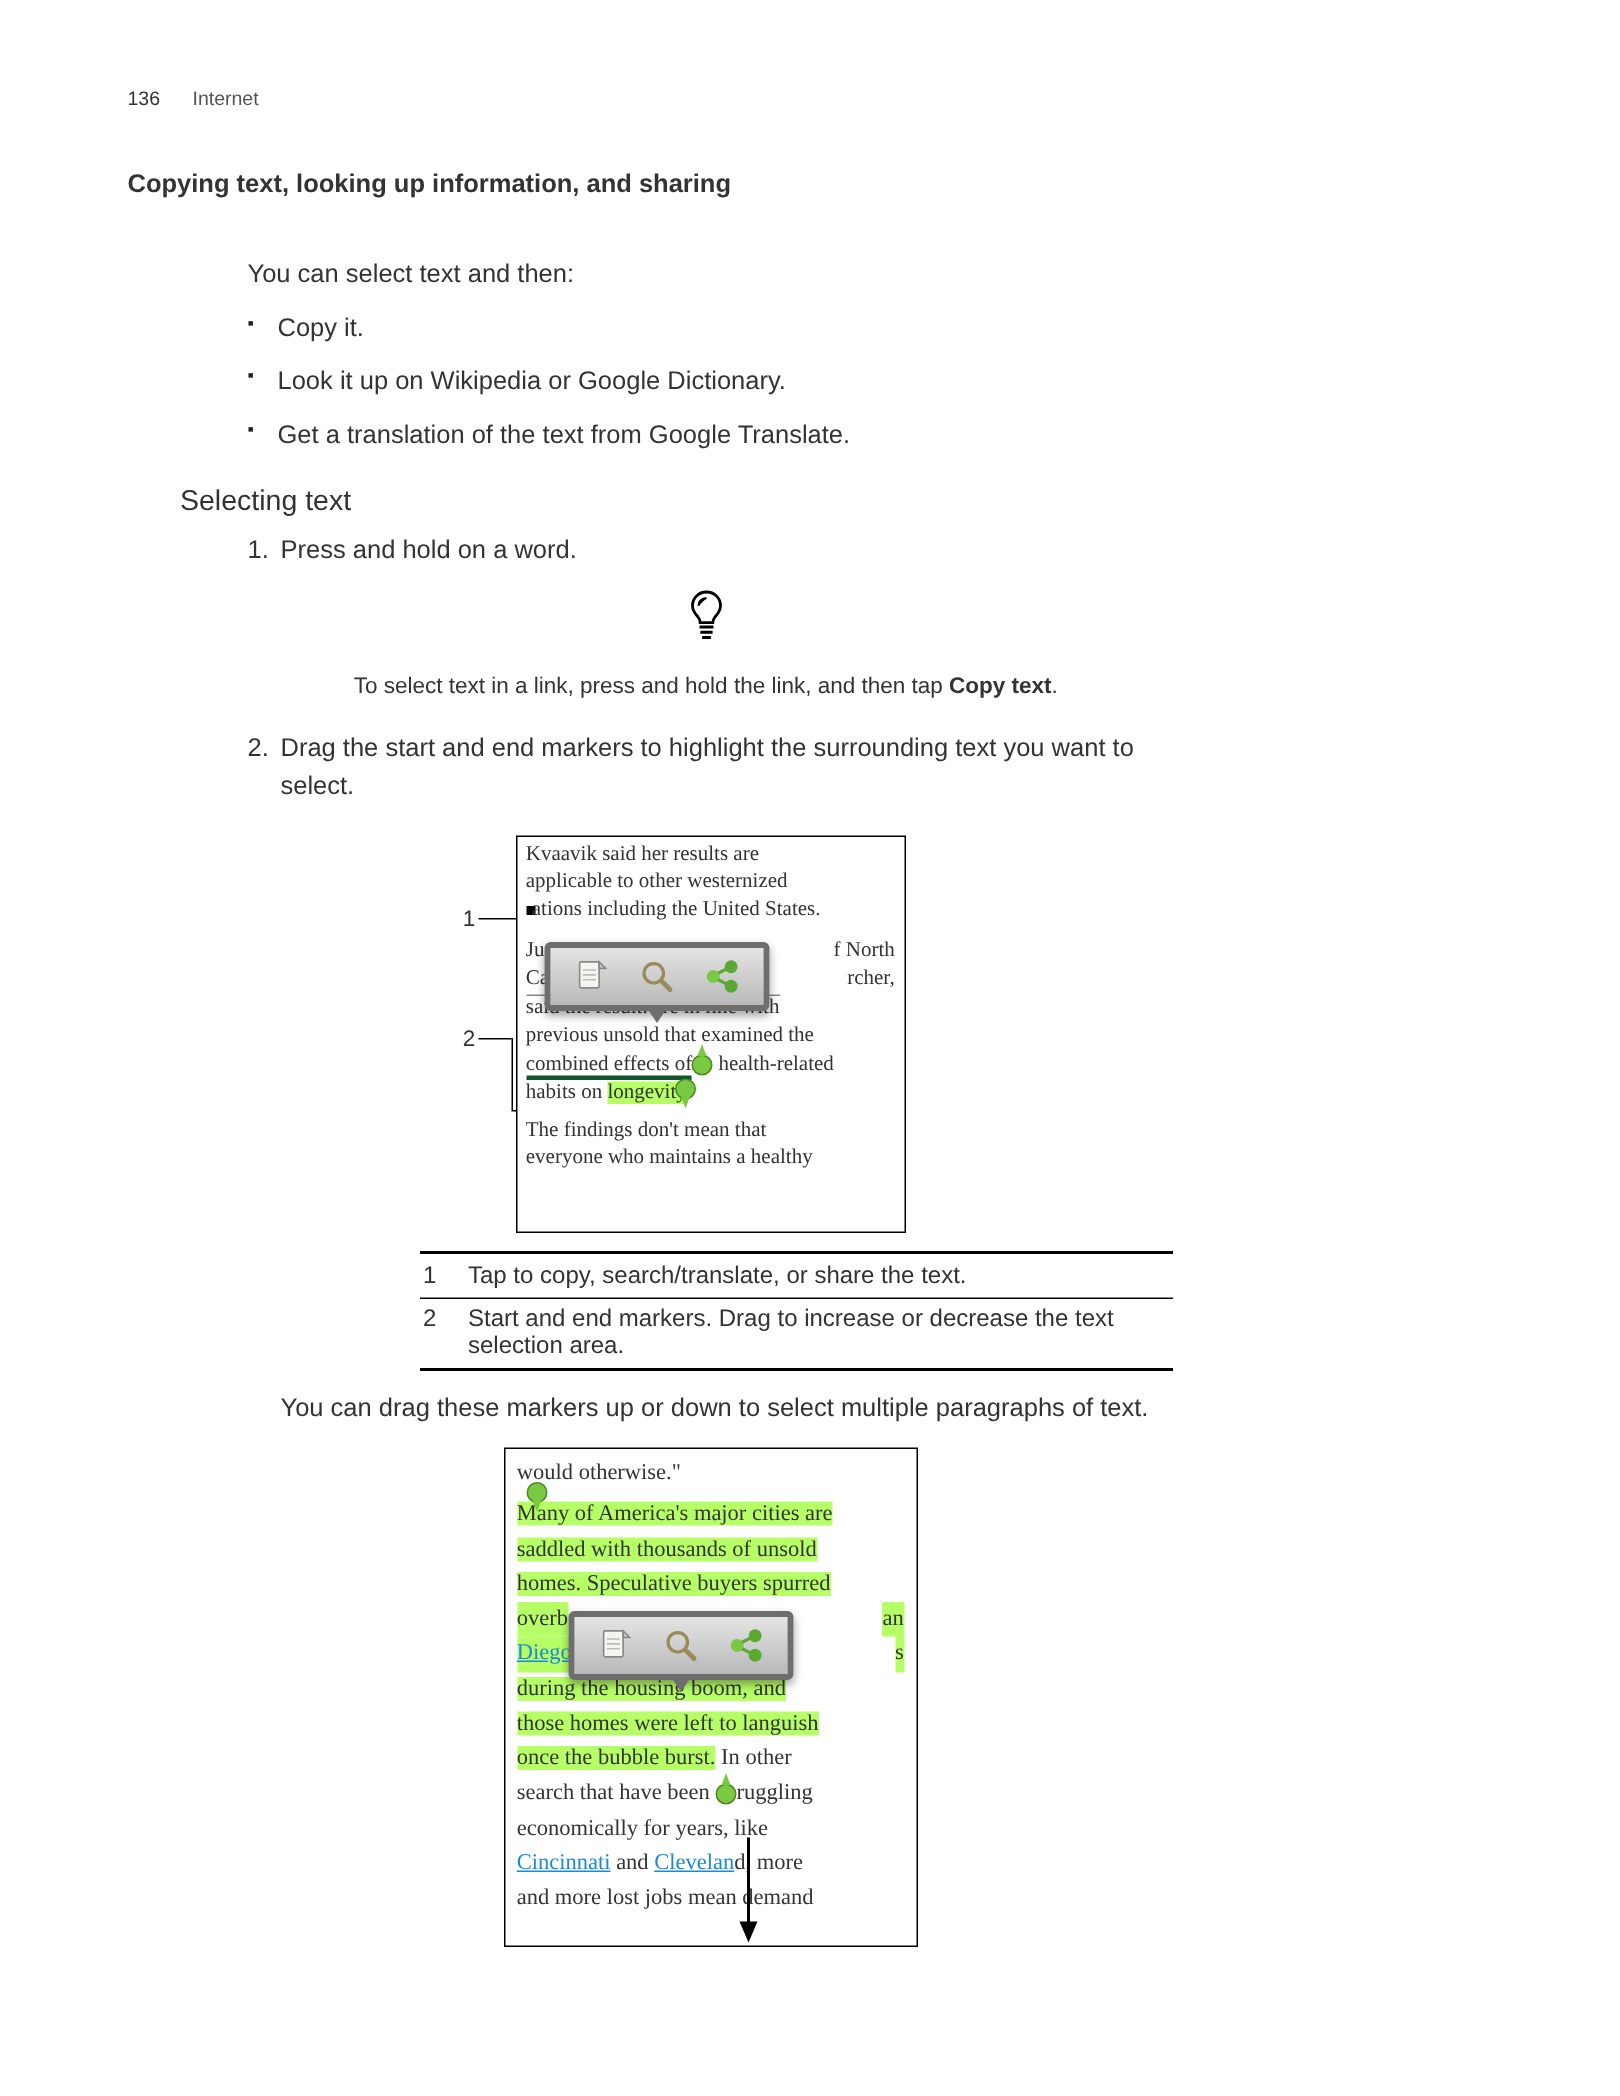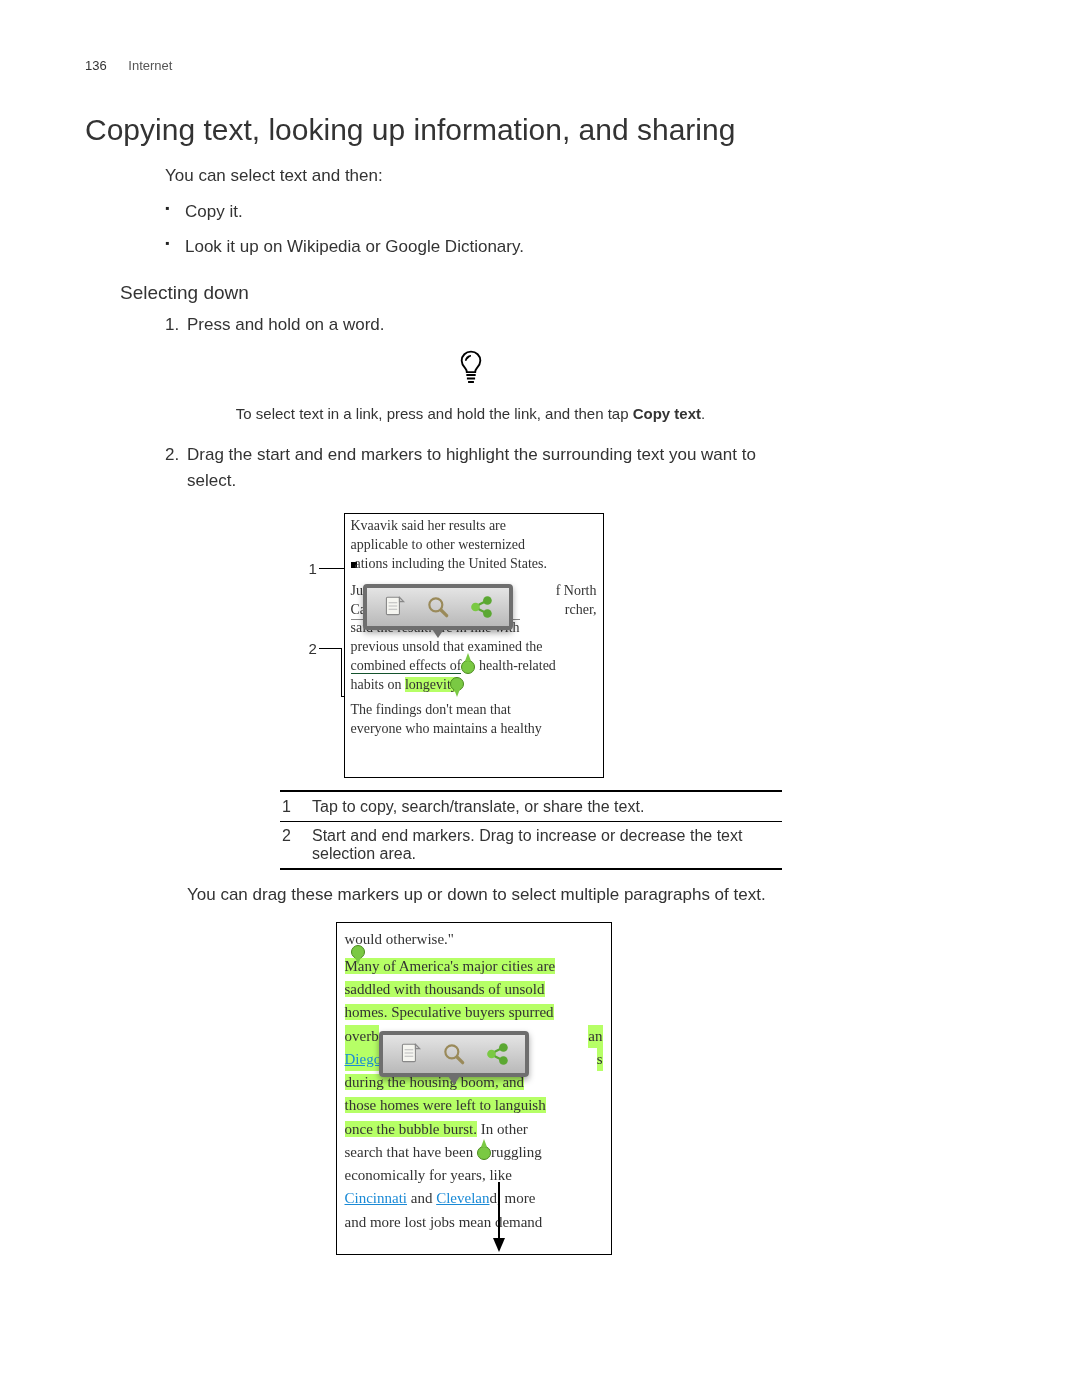--- a/index.html
+++ b/index.html
@@ -16,23 +16,23 @@
     box-sizing: border-box;
     position: relative;
   }
   .header {
     font-size: 13px;
     color: #555;
     margin-bottom: 40px;
   }
   .header .pnum { color:#333; margin-right: 18px; font-weight:400;}
   h1.section-title {
-    font-size: 30px;
-    font-weight: 400;
-    margin: 0 0 16px 0;
+    font-size: 17px;
+    font-weight: 700;
+    margin: 0 0 37px 0;
     color: #333;
   }
   .indent {
     margin-left: 80px;
   }
   p { font-size: 17px; line-height: 1.5; margin: 10px 0; color:#333; }
   ul.bullets {
     list-style: none;
     padding: 0;
     margin: 10px 0 20px 0;
@@ -200,24 +200,25 @@
     <span>Internet</span>
   </div>
 
   <h1 class="section-title">Copying text, looking up information, and sharing</h1>
 
   <div class="indent">
     <p>You can select text and then:</p>
     <ul class="bullets">
       <li>Copy it.</li>
       <li>Look it up on Wikipedia or Google Dictionary.</li>
+      <li>Get a translation of the text from Google Translate.</li>
     </ul>
   </div>
 
-  <h2 class="subsection indent" style="margin-left:35px">Selecting down</h2>
+  <h2 class="subsection indent" style="margin-left:35px">Selecting text</h2>
 
   <div class="indent">
     <ol class="steps">
       <li><span class="num">1.</span><span>Press and hold on a word.</span></li>
     </ol>
 
     <div class="tip-row">
       <span class="tip-icon">
         <svg viewBox="0 0 24 32">
             <path fill="none" stroke="#000" stroke-width="1.6" d="M12 2c4.5 0 8 3.4 8 7.8 0 3-1.7 4.8-3 6.3-1 1.2-1.4 2-1.4 3.4H8.4c0-1.4-.4-2.2-1.4-3.4-1.3-1.5-3-3.3-3-6.3C4 5.4 7.5 2 12 2z"></path>
@@ -250,21 +251,21 @@
         <div style="display:flex;justify-content:space-between">
           <span>Ju</span>
           <span>f North</span>
         </div>
         <div style="display:flex;justify-content:space-between">
           <span>Ca</span>
           <span>rcher,</span>
         </div>
         <span style="border-top:1px solid #888">said the result. are in line with</span><br>
         <span>previous unsold that examined the</span><br>
-        <span style="border-bottom:1px solid #14532d">combined effects of</span><span class="marker up"></span><span> health-related</span><br>
+        <span style="border-bottom:3px solid #14532d">combined effects of</span><span class="marker up"></span><span> health-related</span><br>
         <span>habits on </span><span class="hl">longevity</span><span>.</span><span class="marker down" style="margin-left:-10px;margin-top:-4px"></span><br>
         <div style="height:6px"></div>
         <span>The findings don't mean that</span><br>
         <span>everyone who maintains a healthy</span>
 
         
         <div class="toolbar" style="top:70px;left:18px">
           <span class="ticon">
             <svg viewBox="0 0 24 24">
                 <rect x="5" y="3" width="12" height="16" rx="1" fill="#f5f5f0" stroke="#888"></rect>

